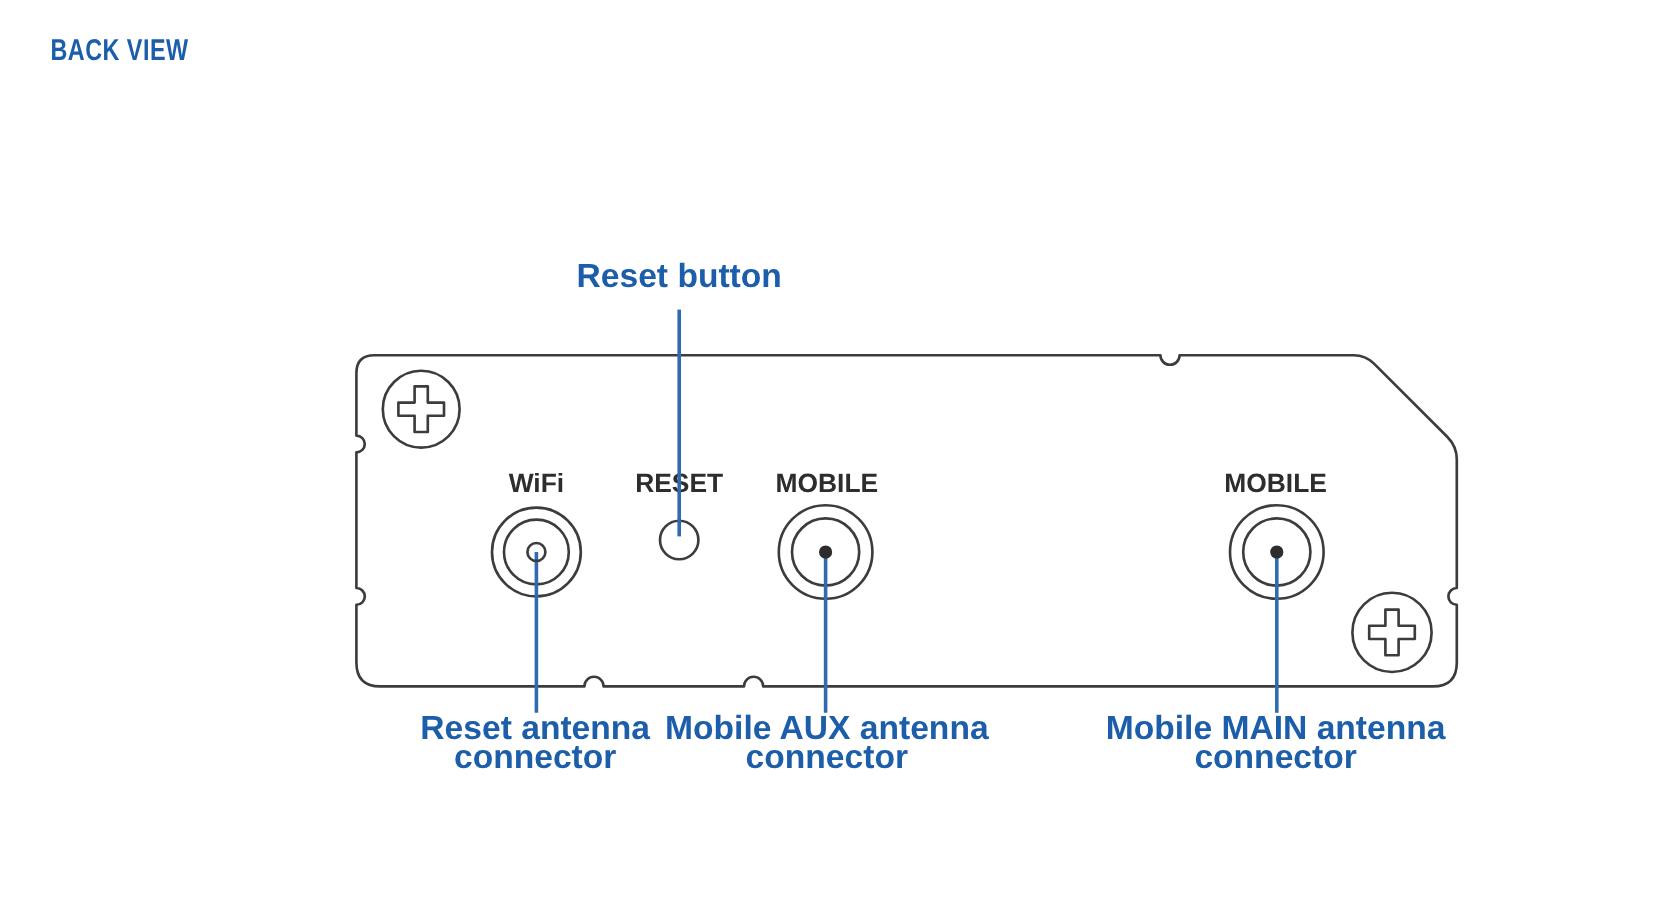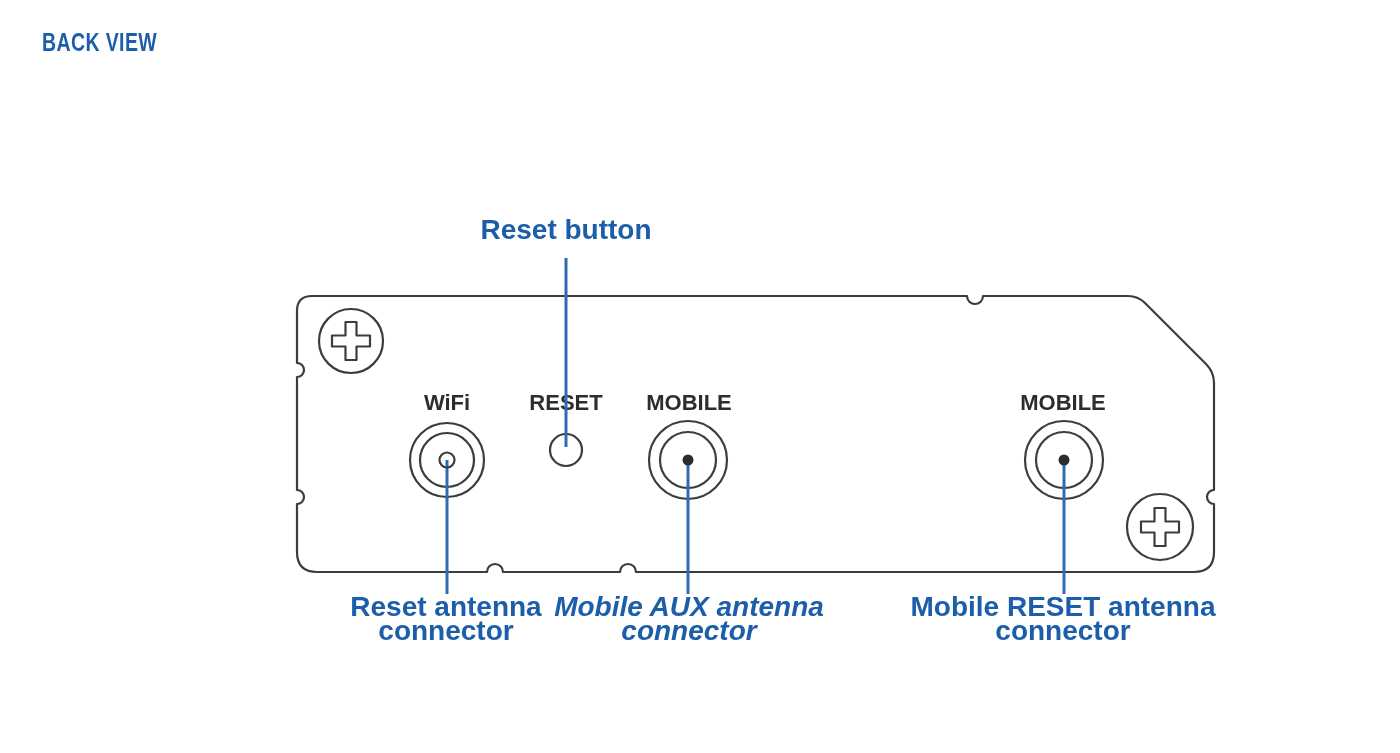--- a/index.html
+++ b/index.html
@@ -76,23 +76,23 @@
   <div class="labels-layer">
 
     <div class="port-label" style="left:447px; top:390px;">WiFi</div>
     <div class="port-label" style="left:566px; top:390px;">RESET</div>
     <div class="port-label" style="left:689px; top:390px;">MOBILE</div>
     <div class="port-label" style="left:1063px; top:390px;">MOBILE</div>
 
     <div class="annotation" style="left:566px; top:218px;">Reset button</div>
     <div class="annotation" style="left:446px; top:595px;">Reset antenna
 connector</div>
-    <div class="annotation" style="left:689px; top:595px;font-style:italic;">Mobile AUX antenna
+    <div class="annotation" style="left:689px; top:595px;">Mobile AUX antenna
 connector</div>
-    <div class="annotation" style="left:1063px; top:595px;">Mobile RESET antenna
+    <div class="annotation" style="left:1063px; top:595px;">Mobile MAIN antenna
 connector</div>
   </div>
 
   <svg class="diagram" viewBox="0 0 1400 753">
 
     <path class="oline" d="
       M 297 311
       Q 297 296 312 296
       L 967 296
       a 8 8 0 0 0 16 0

